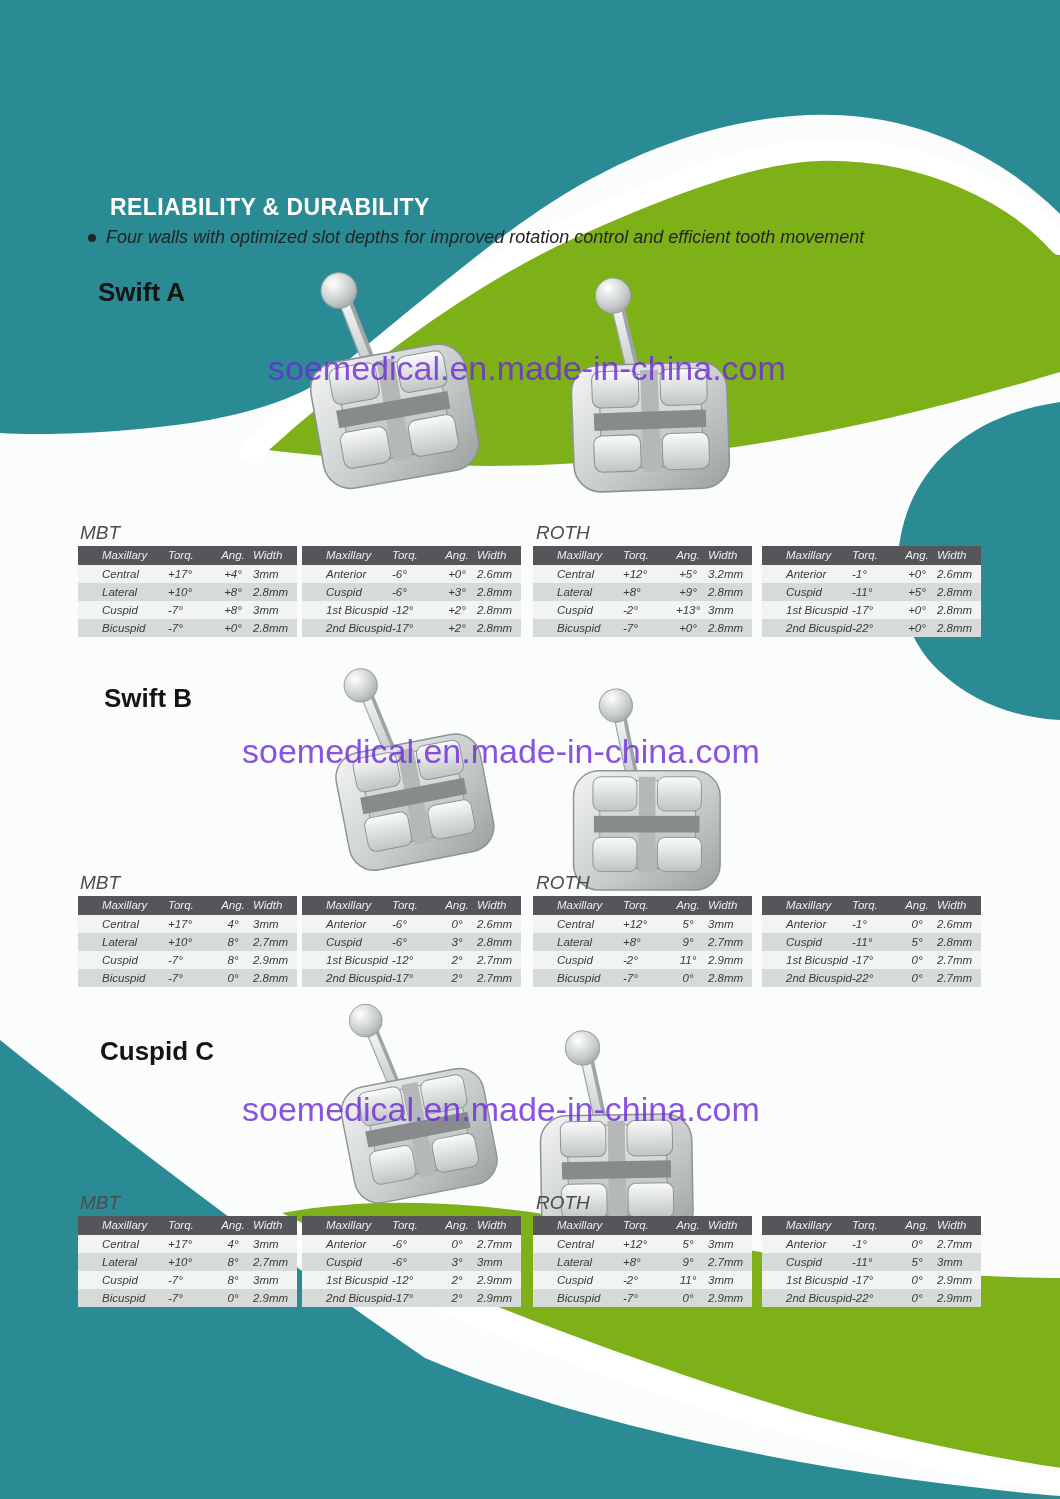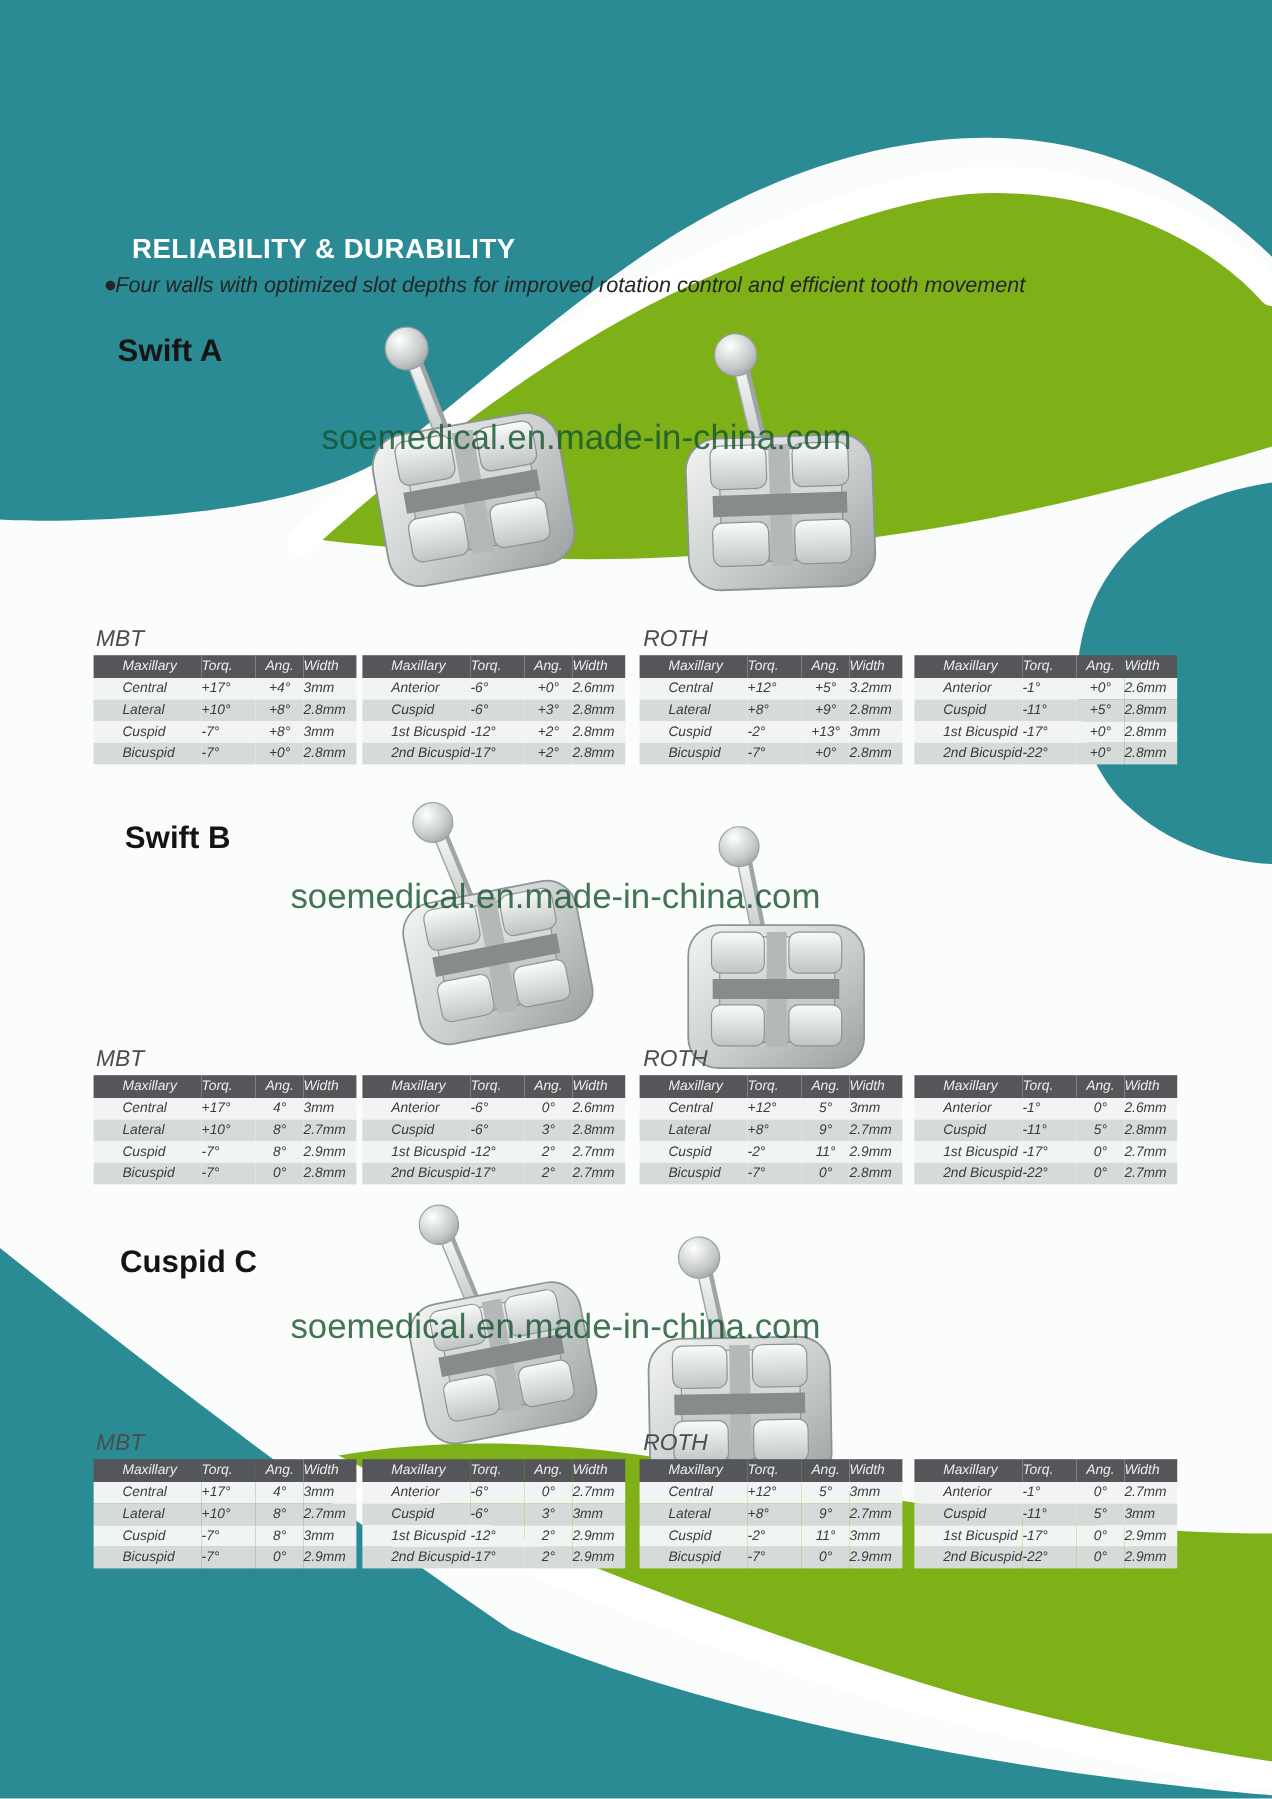--- a/index.html
+++ b/index.html
@@ -3,25 +3,25 @@
 <meta charset="utf-8">
 <style>
   html,body{margin:0;padding:0;background:#e8e8e8}
   #page{position:relative;width:1060px;height:1499px;overflow:hidden;
         background:#fbfcfc;font-family:"Liberation Sans",sans-serif}
   .abs{position:absolute}
   #bg{position:absolute;left:0;top:0;z-index:0}
   .layer{position:absolute;left:0;top:0;z-index:2;width:100%;height:100%;pointer-events:none}
   .hdr-title{left:114px;top:112px;font-size:44px;font-weight:bold;color:#fff;letter-spacing:.5px}
   .hdr-sub{left:110px;top:194px;font-size:23px;font-weight:bold;color:#fff;letter-spacing:.4px}
-  .bullet{left:88px;top:227px;width:900px;display:flex;
+  .bullet{left:88px;top:227px;width:900px;display:flex;gap:10px;
           font-size:18px;font-style:italic;color:#242424}
   .dot{width:8px;height:8px;background:#242424;border-radius:50%;margin-top:7px;flex:0 0 8px}
   .sec-head{font-size:26px;font-weight:bold;color:#141414;line-height:1}
-  .wm{font-size:29px;color:#14532d;opacity:.8;white-space:nowrap}
+  .wm{font-size:34px;color:#6d28d9;opacity:.8;white-space:nowrap}
   .tlabel{font-size:19px;font-style:italic;color:#4b4d4d;line-height:1}
   .spec{width:219px}
   .trow{display:flex}
   .th .cell{background:#55565a;color:#ededed;height:19px;line-height:19px;
             font-size:11.5px;font-style:italic}
   .td .cell{height:18px;line-height:18px;font-size:11.5px;font-style:italic;color:#3a3c3c}
   .td.r-light .cell{background:#f2f3f3}
   .td.r-dark .cell{background:#d6dbd9}
   .cell{box-sizing:border-box}
   .c0{width:90px;padding-left:24px;text-align:left}

